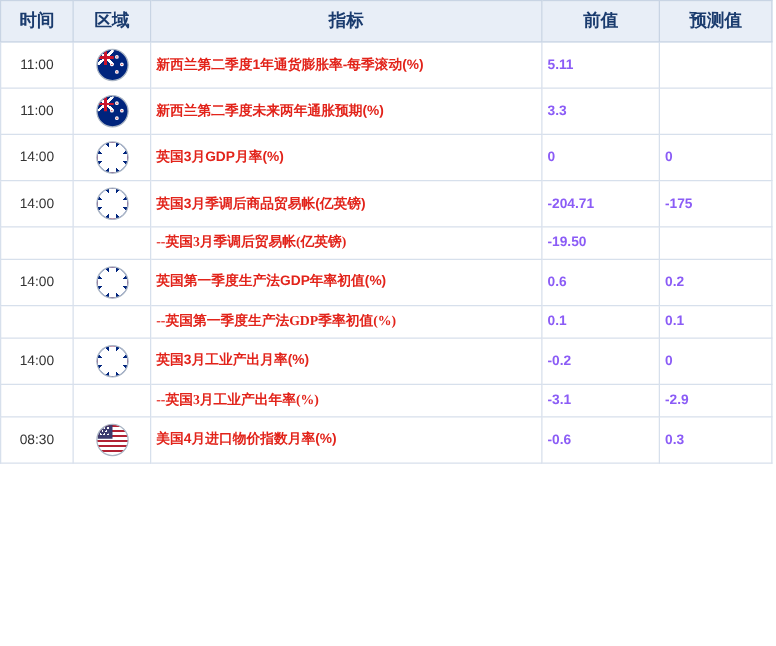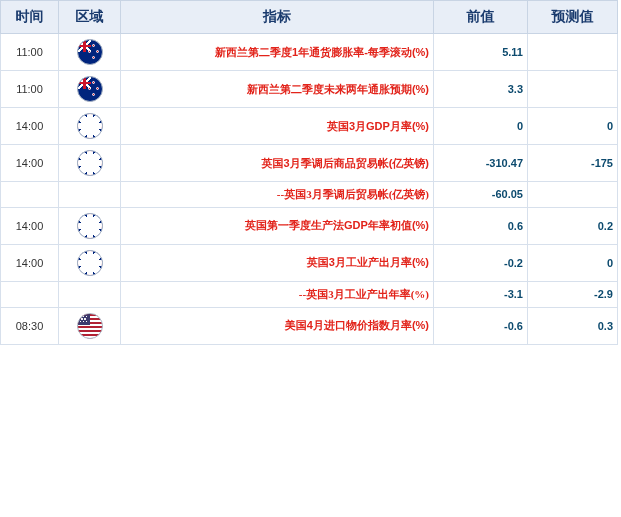--- a/index.html
+++ b/index.html
@@ -45,31 +45,31 @@
     text-align: center;
     color: #333333;
     font-size: 13px;
   }
   td.region {
     text-align: center;
   }
   td.indicator {
     color: #e2231a;
     font-weight: bold;
-    text-align: right;
+    text-align: left;
     padding-left: 8px;
     line-height: 1.35;
   }
   td.indicator.sub {
     font-weight: bold;
     font-family: Liberation Serif, serif;
   }
   td.value {
-    text-align: right;
-    color: #0c4a6e;
+    text-align: left;
+    color: #8b5cf6;
     font-weight: bold;
   }
   
   .flag {
     display: inline-block;
     width: 26px;
     height: 26px;
     border-radius: 50%;
     border: 1px solid #aab5c4;
     overflow: hidden;
@@ -235,42 +235,49 @@
       <td class="value">0</td>
       <td class="value">0</td>
     </tr>
 
     <tr>
       <td class="time">14:00</td>
       <td class="region">
         <span class="flag uk"></span>
       </td>
       <td class="indicator">英国3月季调后商品贸易帐(亿英镑)</td>
-      <td class="value">-310.47</td>
+      <td class="value">-204.71</td>
       <td class="value">-175</td>
     </tr>
 
     <tr>
       <td class="time"></td>
       <td class="region"></td>
       <td class="indicator sub">--英国3月季调后贸易帐(亿英镑)</td>
-      <td class="value">-60.05</td>
+      <td class="value">-19.50</td>
       <td class="value"></td>
     </tr>
 
     <tr>
       <td class="time">14:00</td>
       <td class="region">
         <span class="flag uk"></span>
       </td>
       <td class="indicator">英国第一季度生产法GDP年率初值(%)</td>
       <td class="value">0.6</td>
       <td class="value">0.2</td>
     </tr>
 
+    <tr>
+      <td class="time"></td>
+      <td class="region"></td>
+      <td class="indicator sub">--英国第一季度生产法GDP季率初值(%)</td>
+      <td class="value">0.1</td>
+      <td class="value">0.1</td>
+    </tr>
 
     <tr>
       <td class="time">14:00</td>
       <td class="region">
         <span class="flag uk"></span>
       </td>
       <td class="indicator">英国3月工业产出月率(%)</td>
       <td class="value">-0.2</td>
       <td class="value">0</td>
     </tr>

